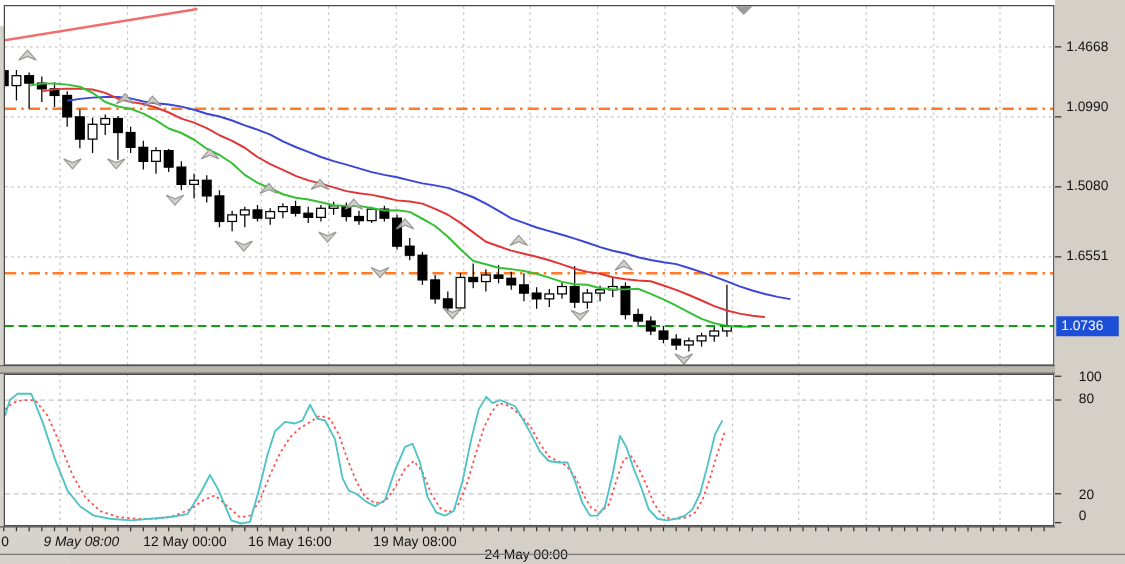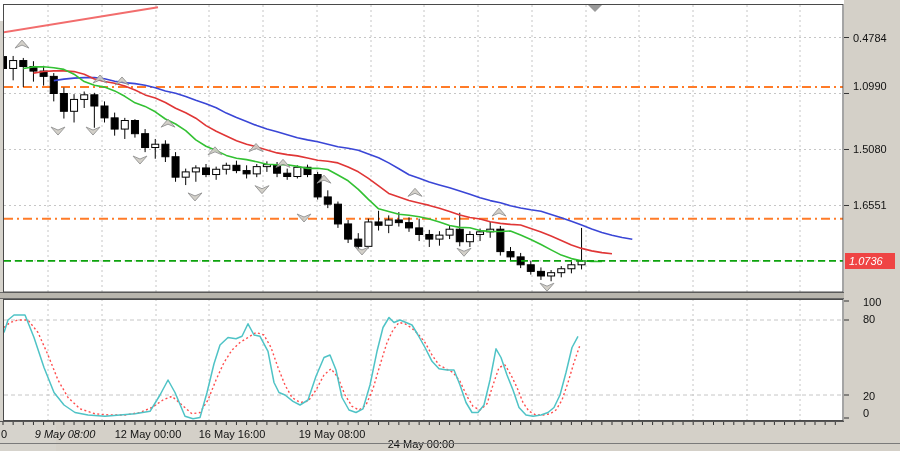--- a/index.html
+++ b/index.html
@@ -13,22 +13,22 @@
   #splitter{position:absolute;left:0px;top:292px;width:844px;height:7px;background:#b9b6ae;border-top:1px solid #6a6a6a;border-bottom:1px solid #6a6a6a;cursor:row-resize;}
   #chart-svg{position:absolute;left:0;top:0;}
   .axis-label{position:absolute;font-size:11px;color:#111;height:13px;line-height:13px;white-space:nowrap;}
   .price-label{left:853px;width:45px;}
   #pl0{top:32px;} #pl1{top:80px;} #pl2{top:143px;} #pl3{top:199px;}
   .ind-label{left:863px;width:40px;}
   #il0{top:296px;} #il1{top:313px;} #il2{top:390px;} #il3{top:407px;}
   .time-label{top:428px;transform:translateX(-50%);}
   #tl0{left:1px;transform:none;}
   #tl1{left:65px;font-style:italic;} #tl2{left:148px;} #tl3{left:232px;text-align:center;} #tl4{left:332px;} #tl5{left:421px;margin-top:10px;}
-  #price-badge{position:absolute;left:845px;top:253px;width:50px;height:16px;background:#ef4444;color:#fff;
-    font-size:11px;line-height:16px;padding-left:4px;font-style:italic;}
+  #price-badge{position:absolute;left:845px;top:253px;width:50px;height:16px;background:#1d4ed8;color:#fff;
+    font-size:11px;line-height:16px;padding-left:4px;}
   #frame-bottom{position:absolute;left:0;top:443px;width:900px;height:1px;background:#7a7a7a;}
 </style>
 </head>
 <body>
 
 <div class="screen">
   <div class="plot-bg" id="main-bg"></div>
   <div class="plot-bg" id="ind-bg"></div>
   <div id="axis-bg"></div>
   <div id="scale-bg"></div>
@@ -318,21 +318,21 @@
       <line x1="844" y1="37.5" x2="849" y2="37.5" stroke="#333"></line>
       <line x1="844" y1="93.49799999999968" x2="849" y2="93.49799999999968" stroke="#333"></line>
       <line x1="844" y1="149.49599999999936" x2="849" y2="149.49599999999936" stroke="#333"></line>
       <line x1="844" y1="205.49399999999906" x2="849" y2="205.49399999999906" stroke="#333"></line>
       <line x1="844" y1="301" x2="849" y2="301" stroke="#333"></line>
       <line x1="844" y1="320" x2="849" y2="320" stroke="#333"></line>
       <line x1="844" y1="395" x2="849" y2="395" stroke="#333"></line>
       <line x1="844" y1="418" x2="849" y2="418" stroke="#333"></line>
     </svg>
 
-  <div class="axis-label price-label" id="pl0">0.4784</div>
+  <div class="axis-label price-label" id="pl0">1.4668</div>
   <div class="axis-label price-label" id="pl1">1.0990</div>
   <div class="axis-label price-label" id="pl2">1.5080</div>
   <div class="axis-label price-label" id="pl3">1.6551</div>
   <div id="price-badge">1.0736</div>
 
   <div class="axis-label ind-label" id="il0">100</div>
   <div class="axis-label ind-label" id="il1">80</div>
   <div class="axis-label ind-label" id="il2">20</div>
   <div class="axis-label ind-label" id="il3">0</div>
 

